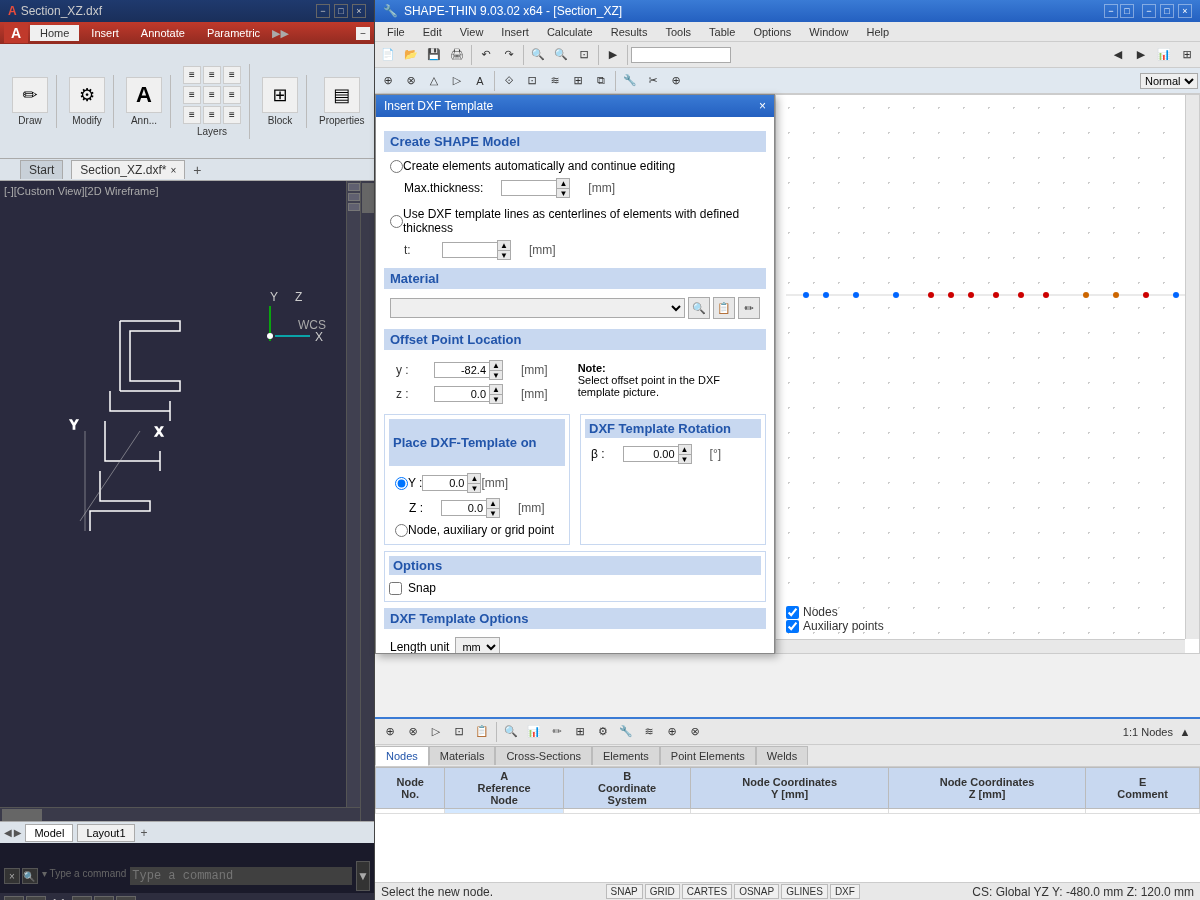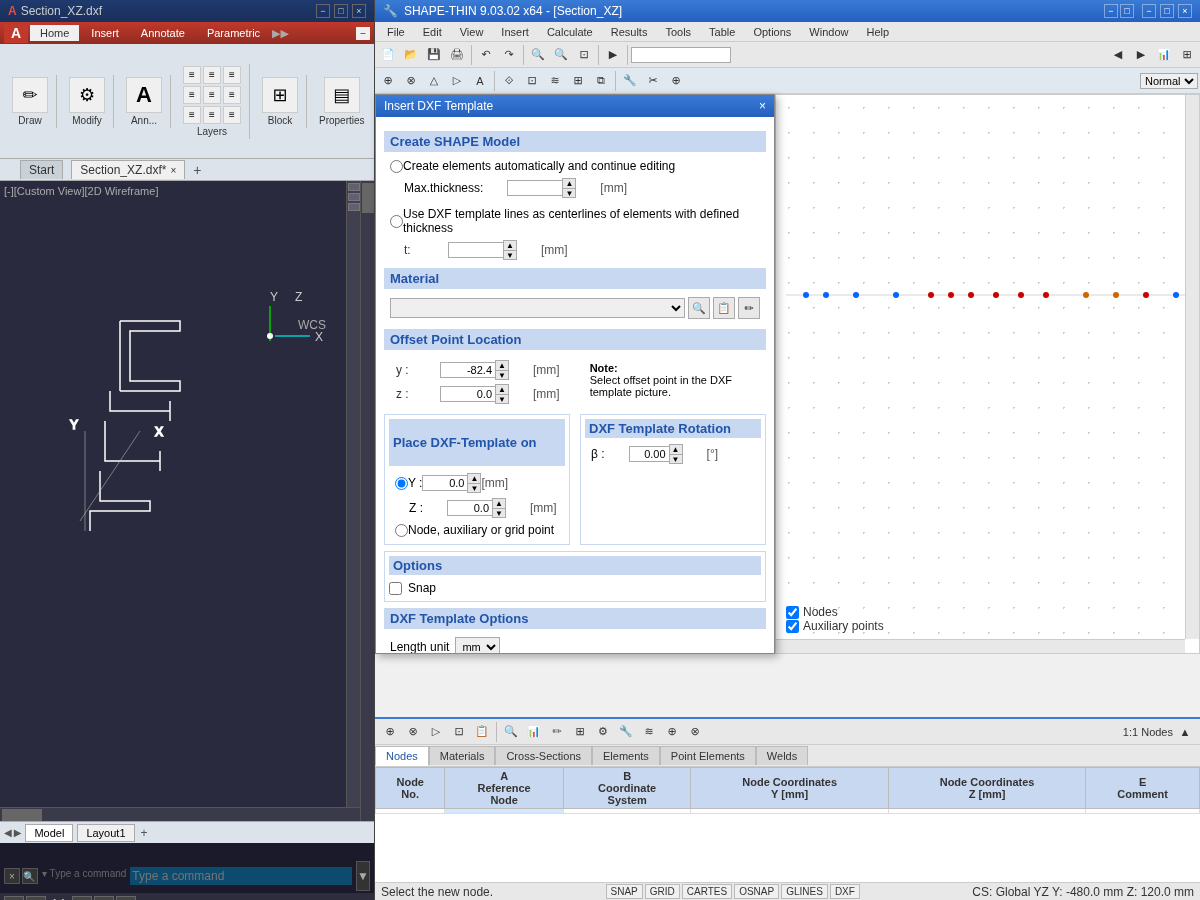--- a/index.html
+++ b/index.html
@@ -153,26 +153,27 @@
     .command-input {
       display: flex;
       align-items: center;
       padding: 2px 4px;
       gap: 4px;
     }
     .command-icons { display: flex; gap: 2px; }
     .cmd-icon { width: 16px; height: 16px; background: #333; border: 1px solid #555; cursor: pointer; display: flex; align-items: center; justify-content: center; color: #aaa; font-size: 10px; }
     .command-field {
       flex: 1;
-      background: #0c4a6e;
+      background: #404040;
       border: none;
       color: #ccc;
       font-size: 12px;
       outline: none;
       padding: 2px;
+      font-family: Liberation Mono, monospace;
     }
 
     .status-bar-left {
       background: #2d2d3e;
       height: 22px;
       display: flex;
       align-items: center;
       padding: 0 4px;
       gap: 4px;
     }
@@ -276,21 +277,21 @@
       font-size: 13px;
       color: #2255aa;
       font-weight: bold;
       margin-bottom: 4px;
       margin-top: 6px;
     }
 
     .radio-option { display: flex; align-items: center; gap: 0; padding: 3px 6px; font-size: 11px; }
     .radio-option input { cursor: pointer; }
 
-    .field-row { display: flex; align-items: center; gap: 24px; padding: 2px 6px; font-size: 11px; }
+    .field-row { display: flex; align-items: center; gap: 18px; padding: 2px 6px; font-size: 11px; }
     .field-label { width: 20px; color: #333; }
     .field-input { width: 60px; border: 1px solid #aaa; padding: 1px 3px; font-size: 11px; text-align: right; }
     .field-unit { color: #555; }
 
     .material-section { padding: 4px 6px; }
     .material-select-row { display: flex; align-items: center; gap: 3px; }
     .material-select { flex: 1; border: 1px solid #aaa; padding: 2px; font-size: 11px; }
     .mat-btn { width: 22px; height: 22px; border: 1px solid #aaa; background: #e8e8e8; cursor: pointer; display: flex; align-items: center; justify-content: center; font-size: 11px; }
 
     .offset-section { padding: 4px 6px; }
@@ -736,21 +737,21 @@
               <input type="radio" name="place_mode" id="place_node" style="">
               <label for="place_node">Node, auxiliary or grid point</label>
             </div>
           </div>
 
           <div style="flex:1; border:1px solid #c8d8f0; padding:4px;">
             <div class="section-header" style="margin:0 0 4px 0; padding:2px 4px;">DXF Template Rotation</div>
             <div class="field-row">
               <span>β :</span>
               <div class="input-spin">
-                <input type="text" class="field-input" value="0.00" style="width: 40px;">
+                <input type="text" class="field-input" value="0.00" style="width: 55px;">
                 <div class="spin-btns">
                   <div class="spin-btn">▲</div>
                   <div class="spin-btn">▼</div>
                 </div>
               </div>
               <span class="field-unit">[°]</span>
             </div>
           </div>
         </div>
 

